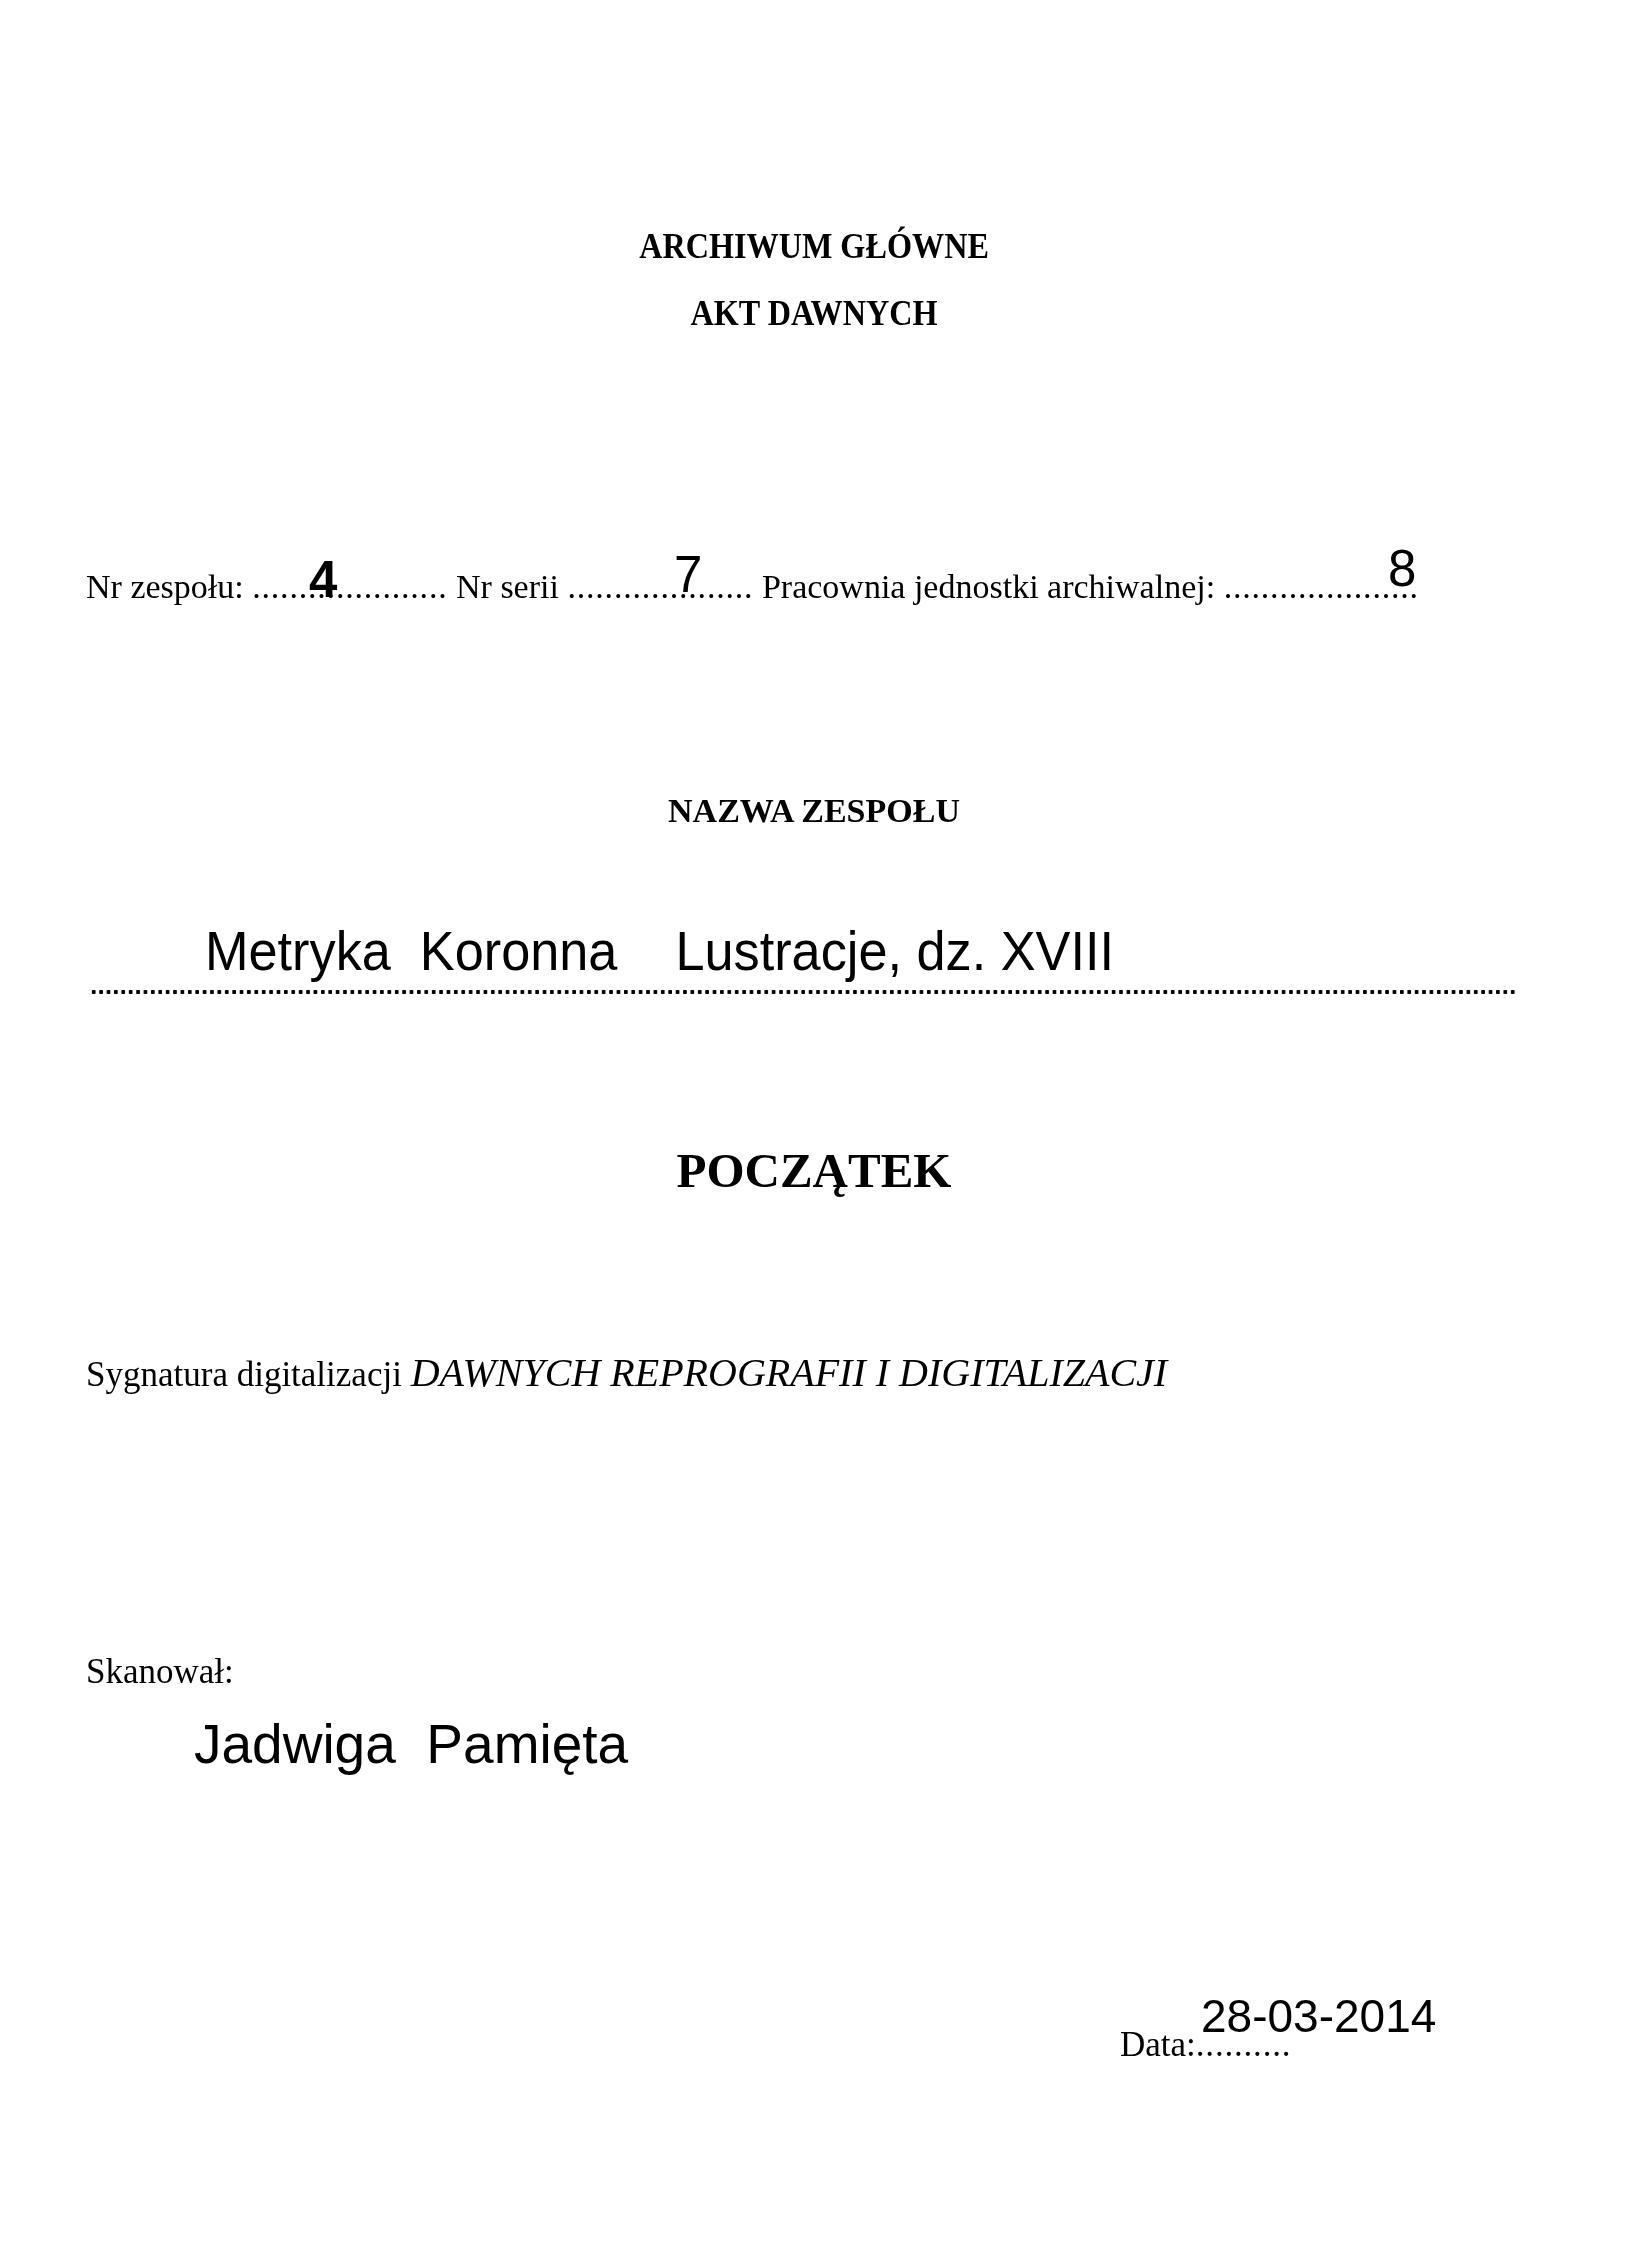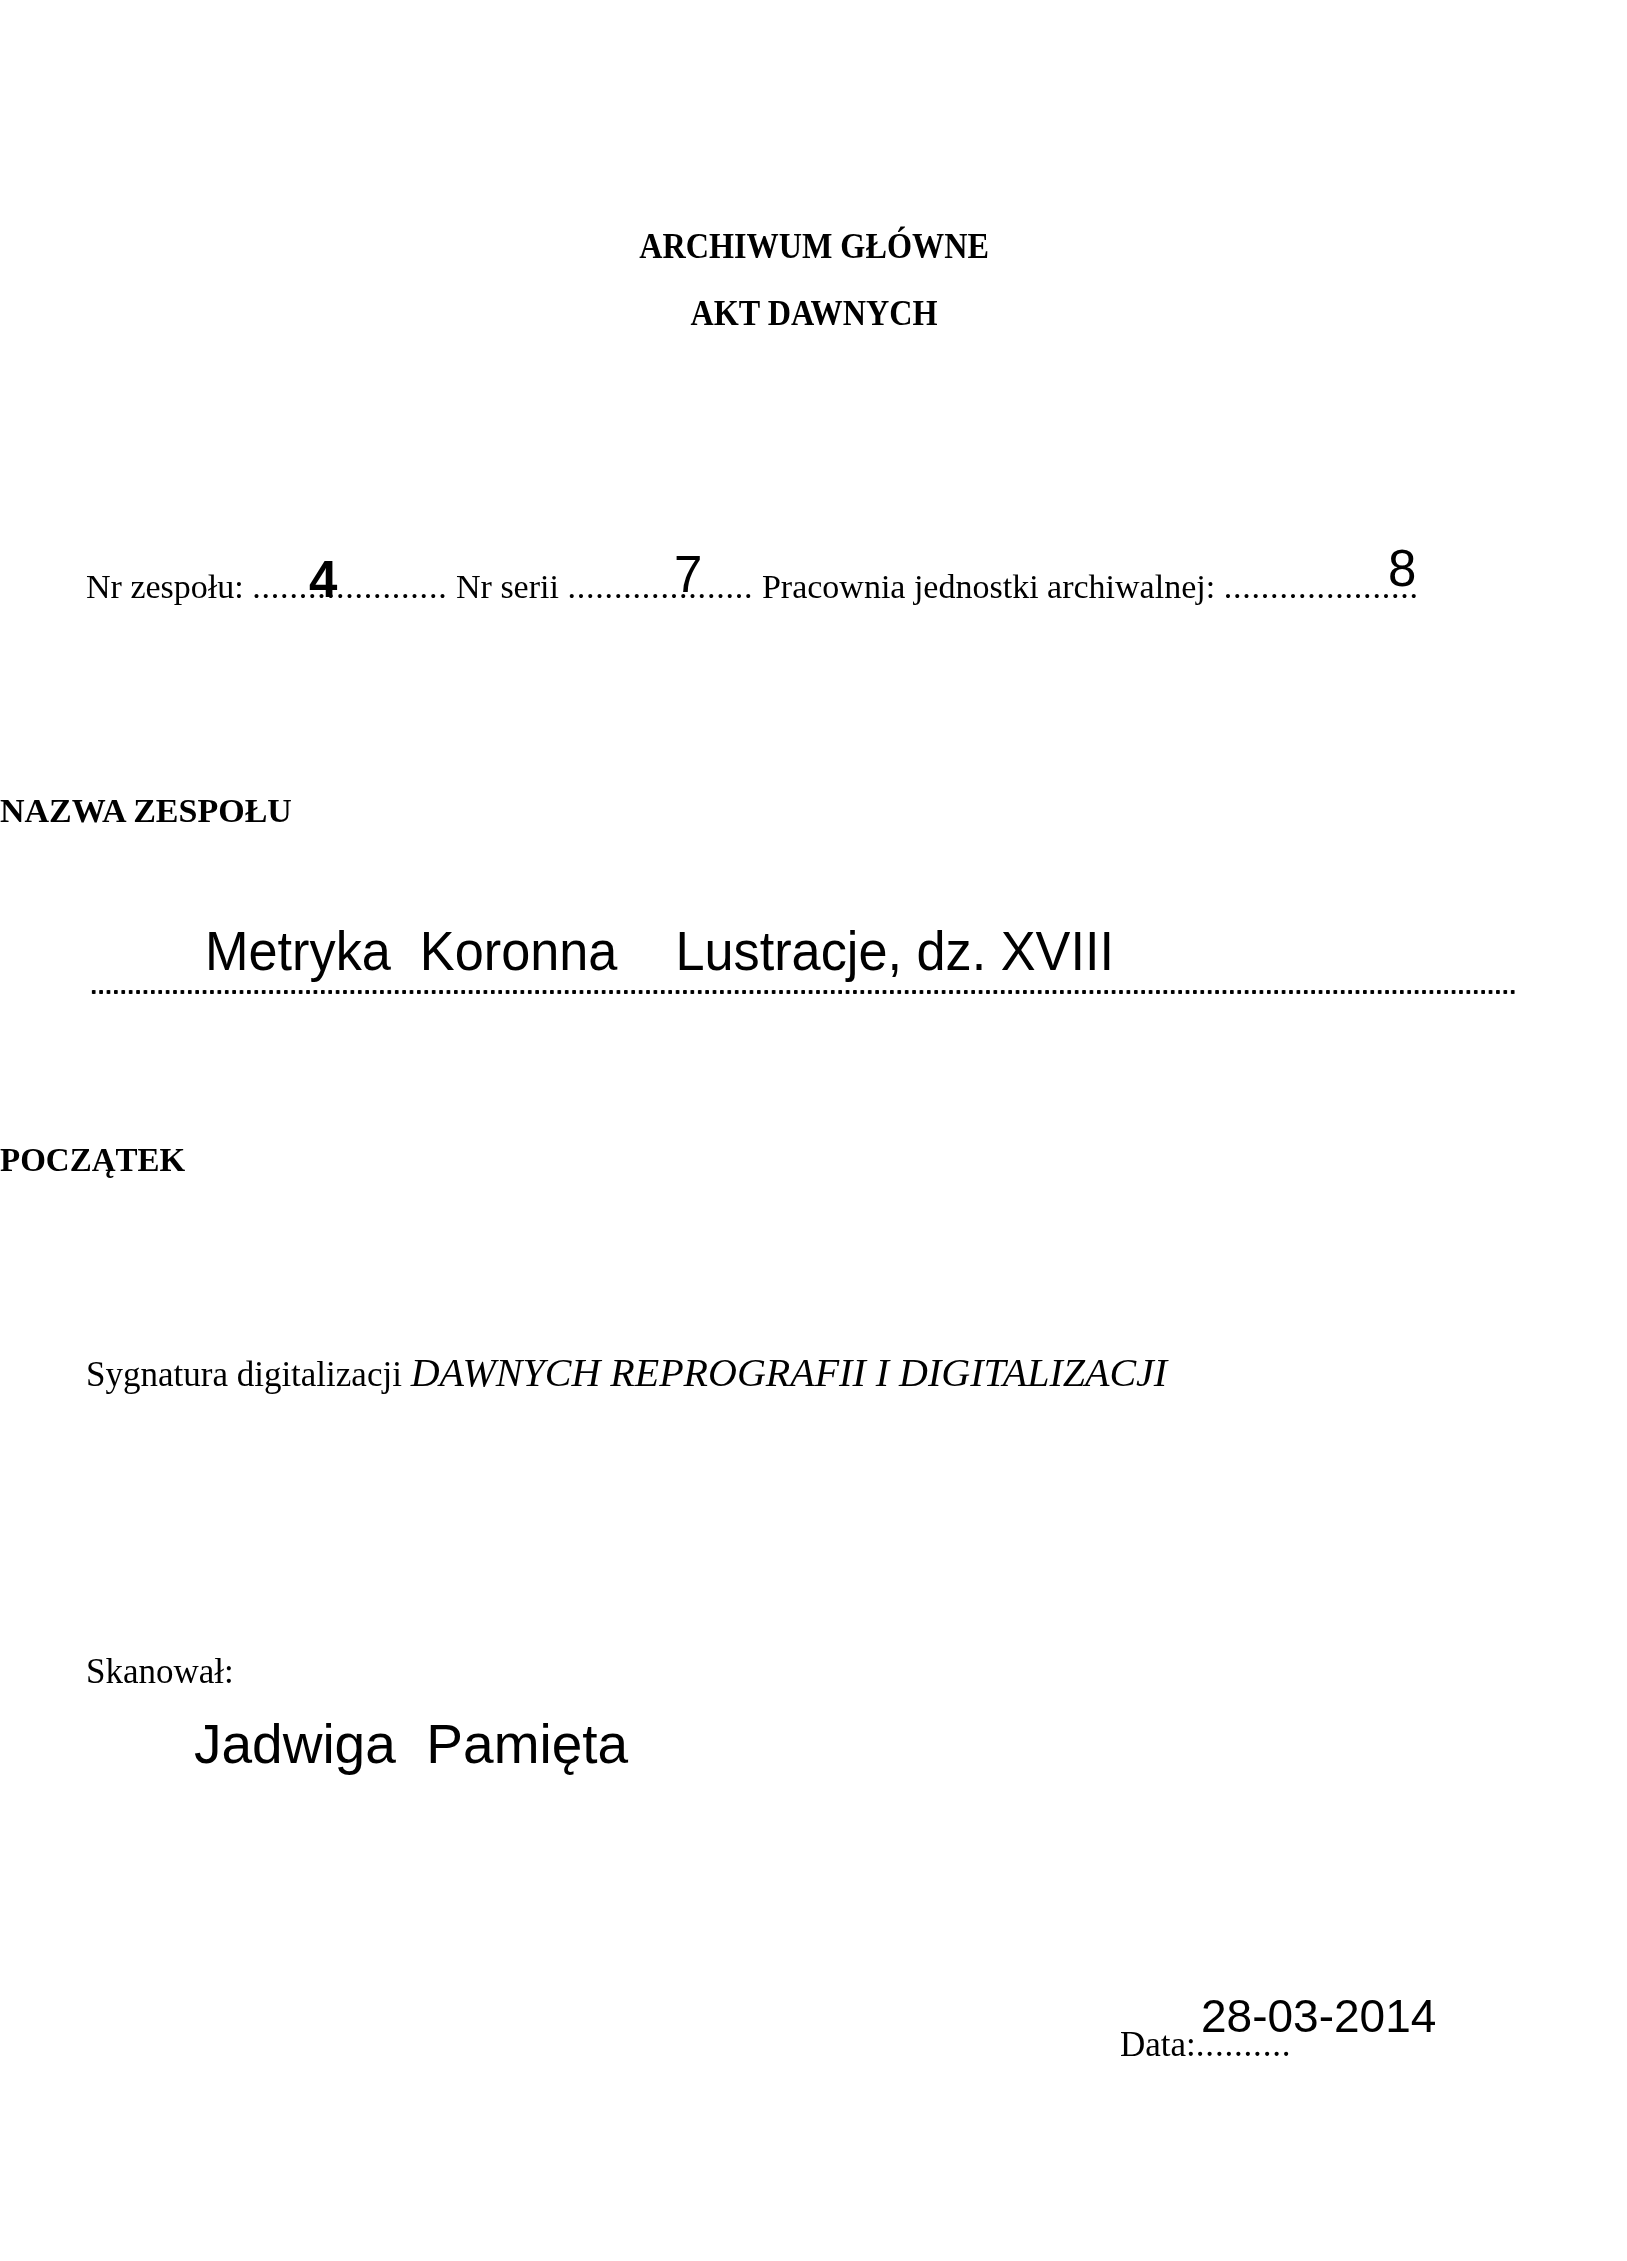--- a/index.html
+++ b/index.html
@@ -13,28 +13,28 @@
     #h2 { top: 294px; }
 
     .field-line { top: 568px; left: 86px; font-size: 34px; }
     .dots { letter-spacing: 0.8px; }
 
     .handnum { font-family: "Liberation Sans", "DejaVu Sans", sans-serif; font-size: 51px; position: absolute; }
     #n4 { left: 309px; top: 550px; font-weight: bold; }
     #n7 { left: 674px; top: 545px; }
     #n8 { left: 1388px; top: 539px; }
 
-    #nazwa-label { left: 0; width: 1628px; text-align: left; top: 792px; font-size: 34px; font-weight: bold; }
+    #nazwa-label { left: 0; width: 1628px; text-align: center; top: 792px; font-size: 34px; font-weight: bold; }
 
     #zespol-value { left: 205px; top: 919px; font-size: 55px; transform: scaleX(0.95); transform-origin: left; }
     #dotted-rule { left: 90px; top: 989px; width: 1426px; height: 6.1px;
       background-image: radial-gradient(circle, #000 2px, transparent 2.3px);
       background-size: 7.4px 6.1px; background-repeat: repeat-x; }
 
-    #poczatek { left: 0; width: 1628px; text-align: left; top: 1142px; font-size: 33px; font-weight: bold; }
+    #poczatek { left: 0; width: 1628px; text-align: center; top: 1142px; font-size: 49px; font-weight: bold; }
 
     #pracownia { left: 86px; top: 1349px; font-size: 35px; }
     #pracownia .sekcja { font-style: italic; font-size: 40px; }
 
     #skanowal-label { left: 86px; top: 1652px; font-size: 35px; }
     #skanowal-value { left: 194px; top: 1712px; font-size: 55px; }
 
     #data-label { left: 1103px; top: 2025px; font-size: 35px; margin-left: 17px; }
     #data-value { left: 1201px; top: 1989px; font-size: 46px; }
   </style>

